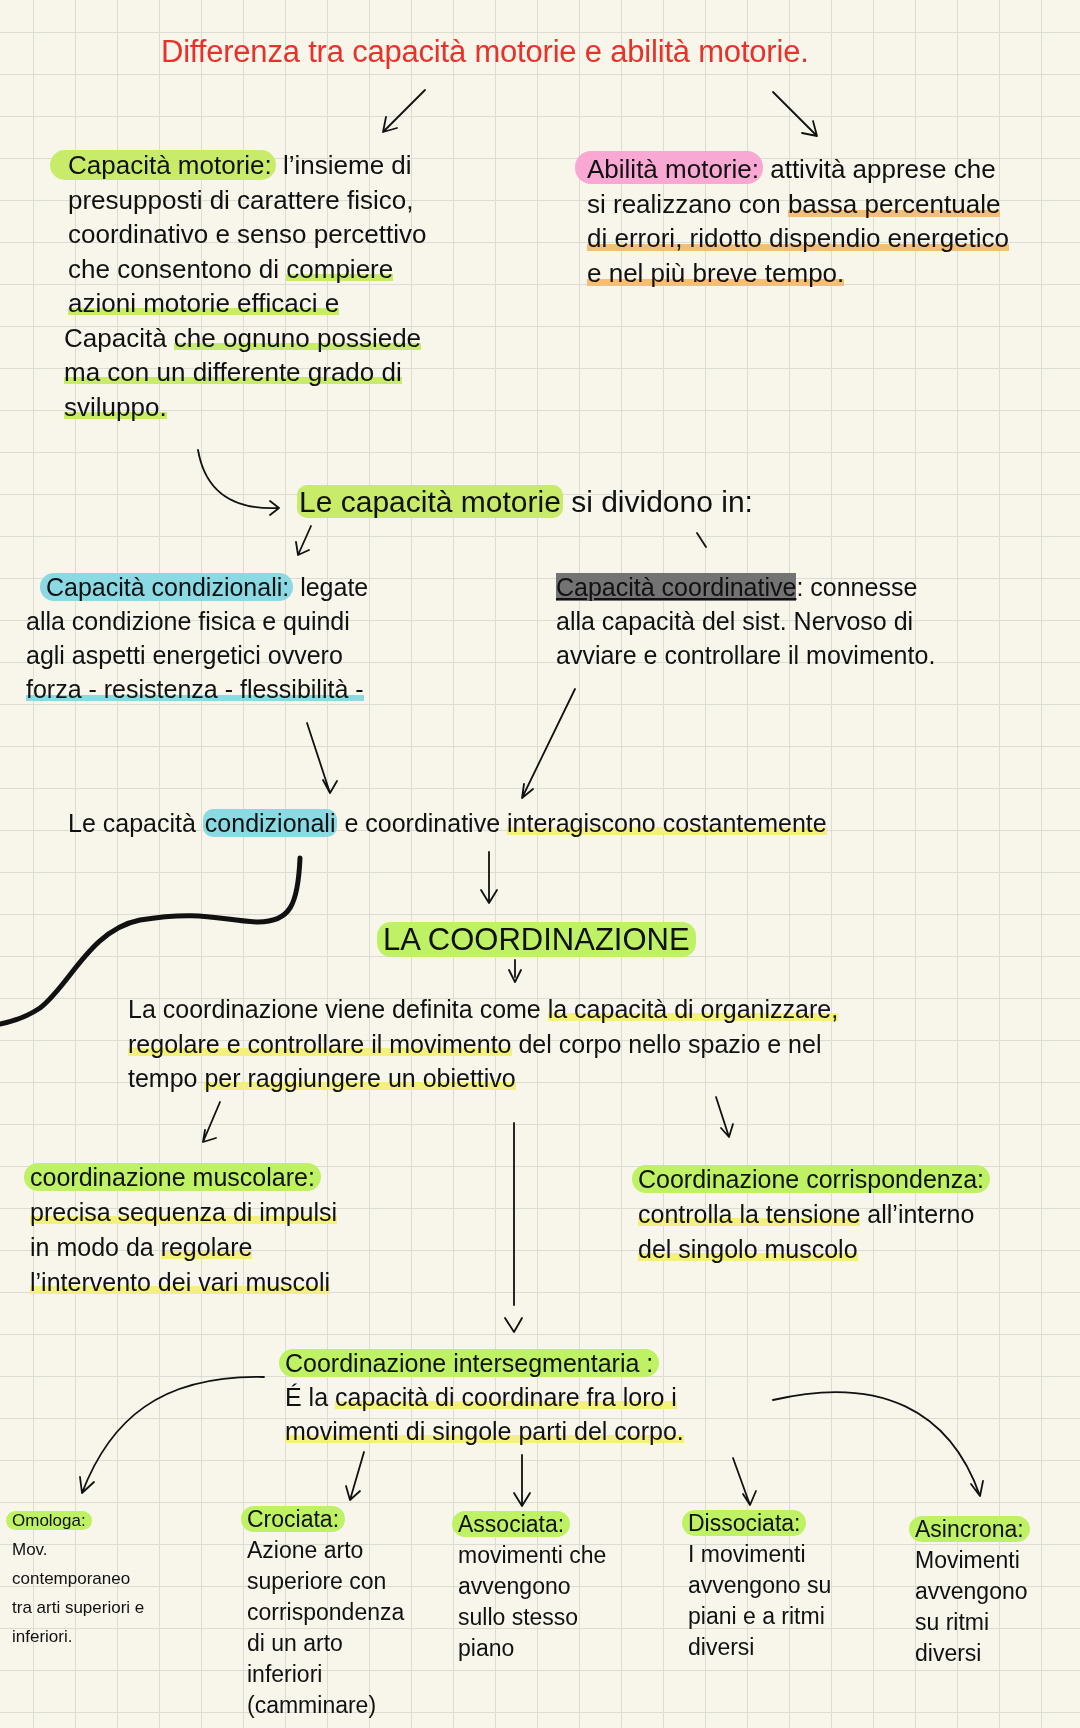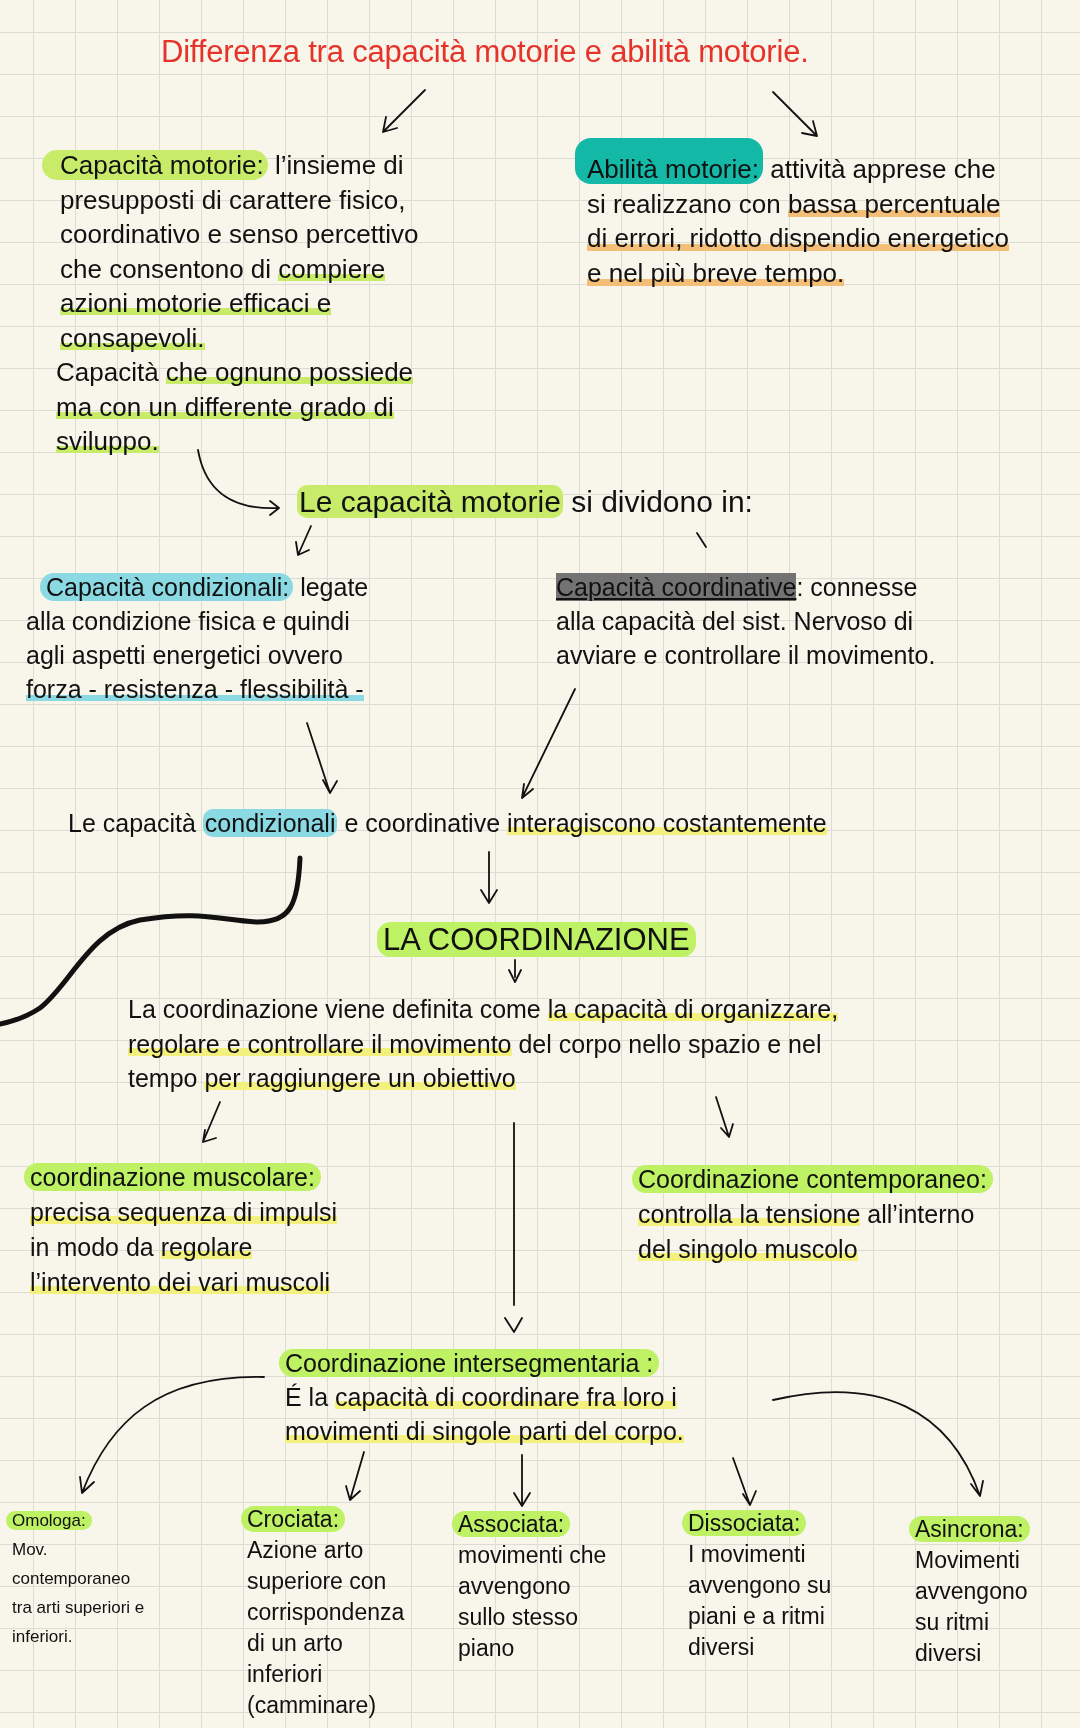--- a/index.html
+++ b/index.html
@@ -12,21 +12,21 @@
     background-size:42px 42px;
     background-position:33px 32px;
     font-family:"Liberation Sans", sans-serif;
     color:#111;
   }
   .abs{position:absolute;}
   .t{font-size:26px;line-height:34.5px;white-space:nowrap;}
   .ts{font-size:23px;line-height:31px;white-space:nowrap;}
   .title{font-size:31px;color:#e5332a;letter-spacing:-0.2px;}
   .hl-green{background:#c8ec6a;border-radius:16px;padding:0 4px 0 18px;margin-left:-18px;}
-  .hl-orange{background:#14b8a6;border-radius:16px;padding:16px 4px 0 12px;margin-left:-12px;}
+  .hl-orange{background:#f9a8d4;border-radius:16px;padding:3px 4px 0 12px;margin-left:-12px;}
   .hl-cyan{background:#8ad9e3;border-radius:14px;padding:0 4px 0 6px;margin-left:-6px;}
   .hl-yellow{background:#bef264;border-radius:14px;padding:0 6px 0 6px;margin-left:-6px;}
   .hl-yellow-soft{background:#737373;text-decoration:underline;}
   .ul-green{background:linear-gradient(to bottom,transparent 68%,#c8ec6a 68%,#c8ec6a 90%,transparent 90%);}
   .ul-orange{background:linear-gradient(to bottom,transparent 70%,#f5be76 70%,#f5be76 92%,transparent 92%);}
   .ul-cyan{background:linear-gradient(to bottom,transparent 72%,#8ad9e3 72%,#8ad9e3 94%,transparent 94%);}
   .ul-yellow{background:linear-gradient(to bottom,transparent 66%,#f4f07e 66%,#f4f07e 92%,transparent 92%);}
   svg.lines{position:absolute;left:0;top:0;pointer-events:none;}
 </style>
 </head>
@@ -59,27 +59,26 @@
     <path d="M264 1377 C160 1375 110 1420 82 1493 M82 1493 L80 1477 M82 1493 L94 1482"></path>
     <path d="M364 1452 L350 1500 M350 1500 L346 1486 M350 1500 L360 1491"></path>
     <path d="M522 1455 L522 1503 M514 1493 L522 1506 L530 1493"></path>
     <path d="M733 1458 L750 1505 M750 1505 L743 1494 M750 1505 L756 1491"></path>
     <path d="M773 1400 C880 1375 950 1410 980 1496 M980 1496 L971 1484 M980 1496 L983 1481"></path>
   </g>
 
   <path d="M300 858 C298 905 290 922 258 922 C220 920 200 910 140 920 C90 930 70 985 40 1008 C25 1018 10 1022 0 1024" fill="none" stroke="#111" stroke-width="5" stroke-linecap="round"></path>
 </svg>
 
-<div class="abs t" style="left:60px;top:148px;">
+<div class="abs t" style="left:68px;top:148px;">
   <div><span class="hl-green">Capacità motorie:</span><span> l’insieme di</span></div>
   <div>presupposti di carattere fisico,</div>
   <div>coordinativo e senso percettivo</div>
   <div><span>che consentono di </span><span class="ul-green">compiere</span></div>
   <div><span class="ul-green">azioni motorie efficaci e</span></div>
-  <div><span class="ul-green">consapevoli.</span></div>
   <div style="margin-left:-4px;"><span>Capacità </span><span class="ul-green">che ognuno possiede</span></div>
   <div style="margin-left:-4px;"><span class="ul-green">ma con un differente grado di</span></div>
   <div style="margin-left:-4px;"><span class="ul-green">sviluppo.</span></div>
 </div>
 
 <div class="abs t" style="left:587px;top:152px;">
   <div><span class="hl-orange">Abilità motorie:</span><span> attività apprese che</span></div>
   <div><span>si realizzano con </span><span class="ul-orange">bassa percentuale</span></div>
   <div><span class="ul-orange">di errori, ridotto dispendio energetico</span></div>
   <div><span class="ul-orange">e nel più breve tempo.</span></div>
@@ -117,21 +116,21 @@
 </div>
 
 <div class="abs ts" style="left:30px;top:1160px;font-size:25px;line-height:35px;">
   <div><span class="hl-yellow">coordinazione muscolare:</span></div>
   <div><span class="ul-yellow">precisa sequenza di impulsi</span></div>
   <div><span>in modo da </span><span class="ul-yellow">regolare</span></div>
   <div><span class="ul-yellow">l’intervento dei vari muscoli</span></div>
 </div>
 
 <div class="abs ts" style="left:638px;top:1162px;font-size:25px;line-height:35px;">
-  <div><span class="hl-yellow">Coordinazione contemporaneo:</span></div>
+  <div><span class="hl-yellow">Coordinazione corrispondenza:</span></div>
   <div><span class="ul-yellow">controlla la tensione</span><span> all’interno</span></div>
   <div><span class="ul-yellow">del singolo muscolo</span></div>
 </div>
 
 <div class="abs ts" style="left:285px;top:1346px;font-size:25px;line-height:34px;">
   <div><span class="hl-yellow">Coordinazione intersegmentaria :</span></div>
   <div><span>É la </span><span class="ul-yellow">capacità di coordinare fra loro i</span></div>
   <div><span class="ul-yellow">movimenti di singole parti del corpo.</span></div>
 </div>
 

